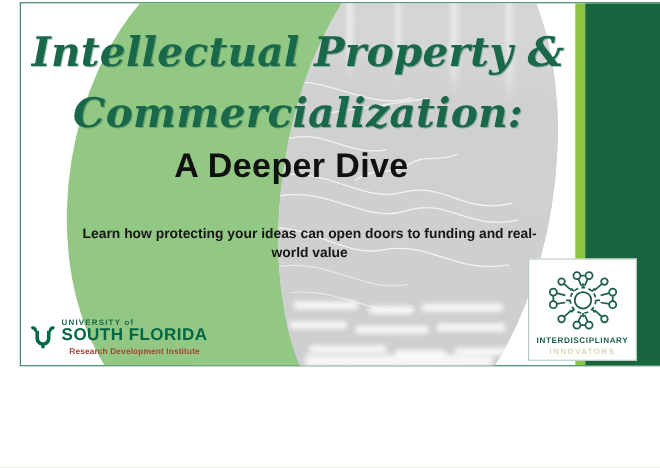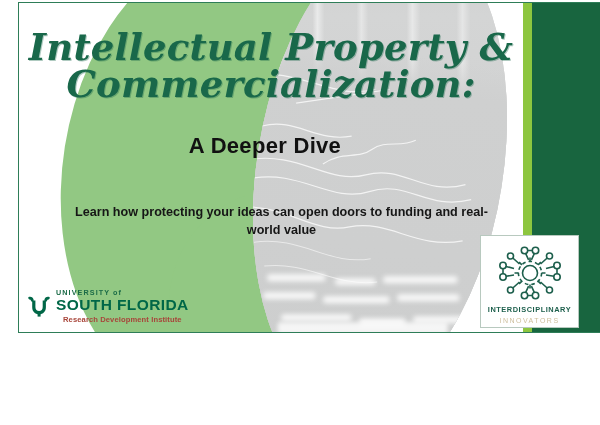--- a/index.html
+++ b/index.html
@@ -173,32 +173,32 @@
     color: #19684a;
     font-family: "DejaVu Serif", serif;
     font-style: italic;
     font-weight: bold;
     font-size: 37px;
     line-height: 1.0;
     letter-spacing: .2px;
     text-shadow: 1px 1px 0 rgba(25,104,74,.35);
   }
   #title-line-1 { display: block; }
-  #title-line-2 { display: block; margin-top: 0; }
+  #title-line-2 { display: block; margin-top: 18px; }
 
   #subtitle-deeper-dive {
     position: absolute;
     left: 0;
     right: 100px;
     top: 130px;
     text-align: center;
     color: #111111;
     font-family: "Liberation Sans", sans-serif;
     font-weight: bold;
-    font-size: 22px;
+    font-size: 31px;
     letter-spacing: .3px;
   }
 
   #description-text {
     position: absolute;
     left: 22px;
     right: 114px;
     top: 200px;
     text-align: center;
     color: #161616;

